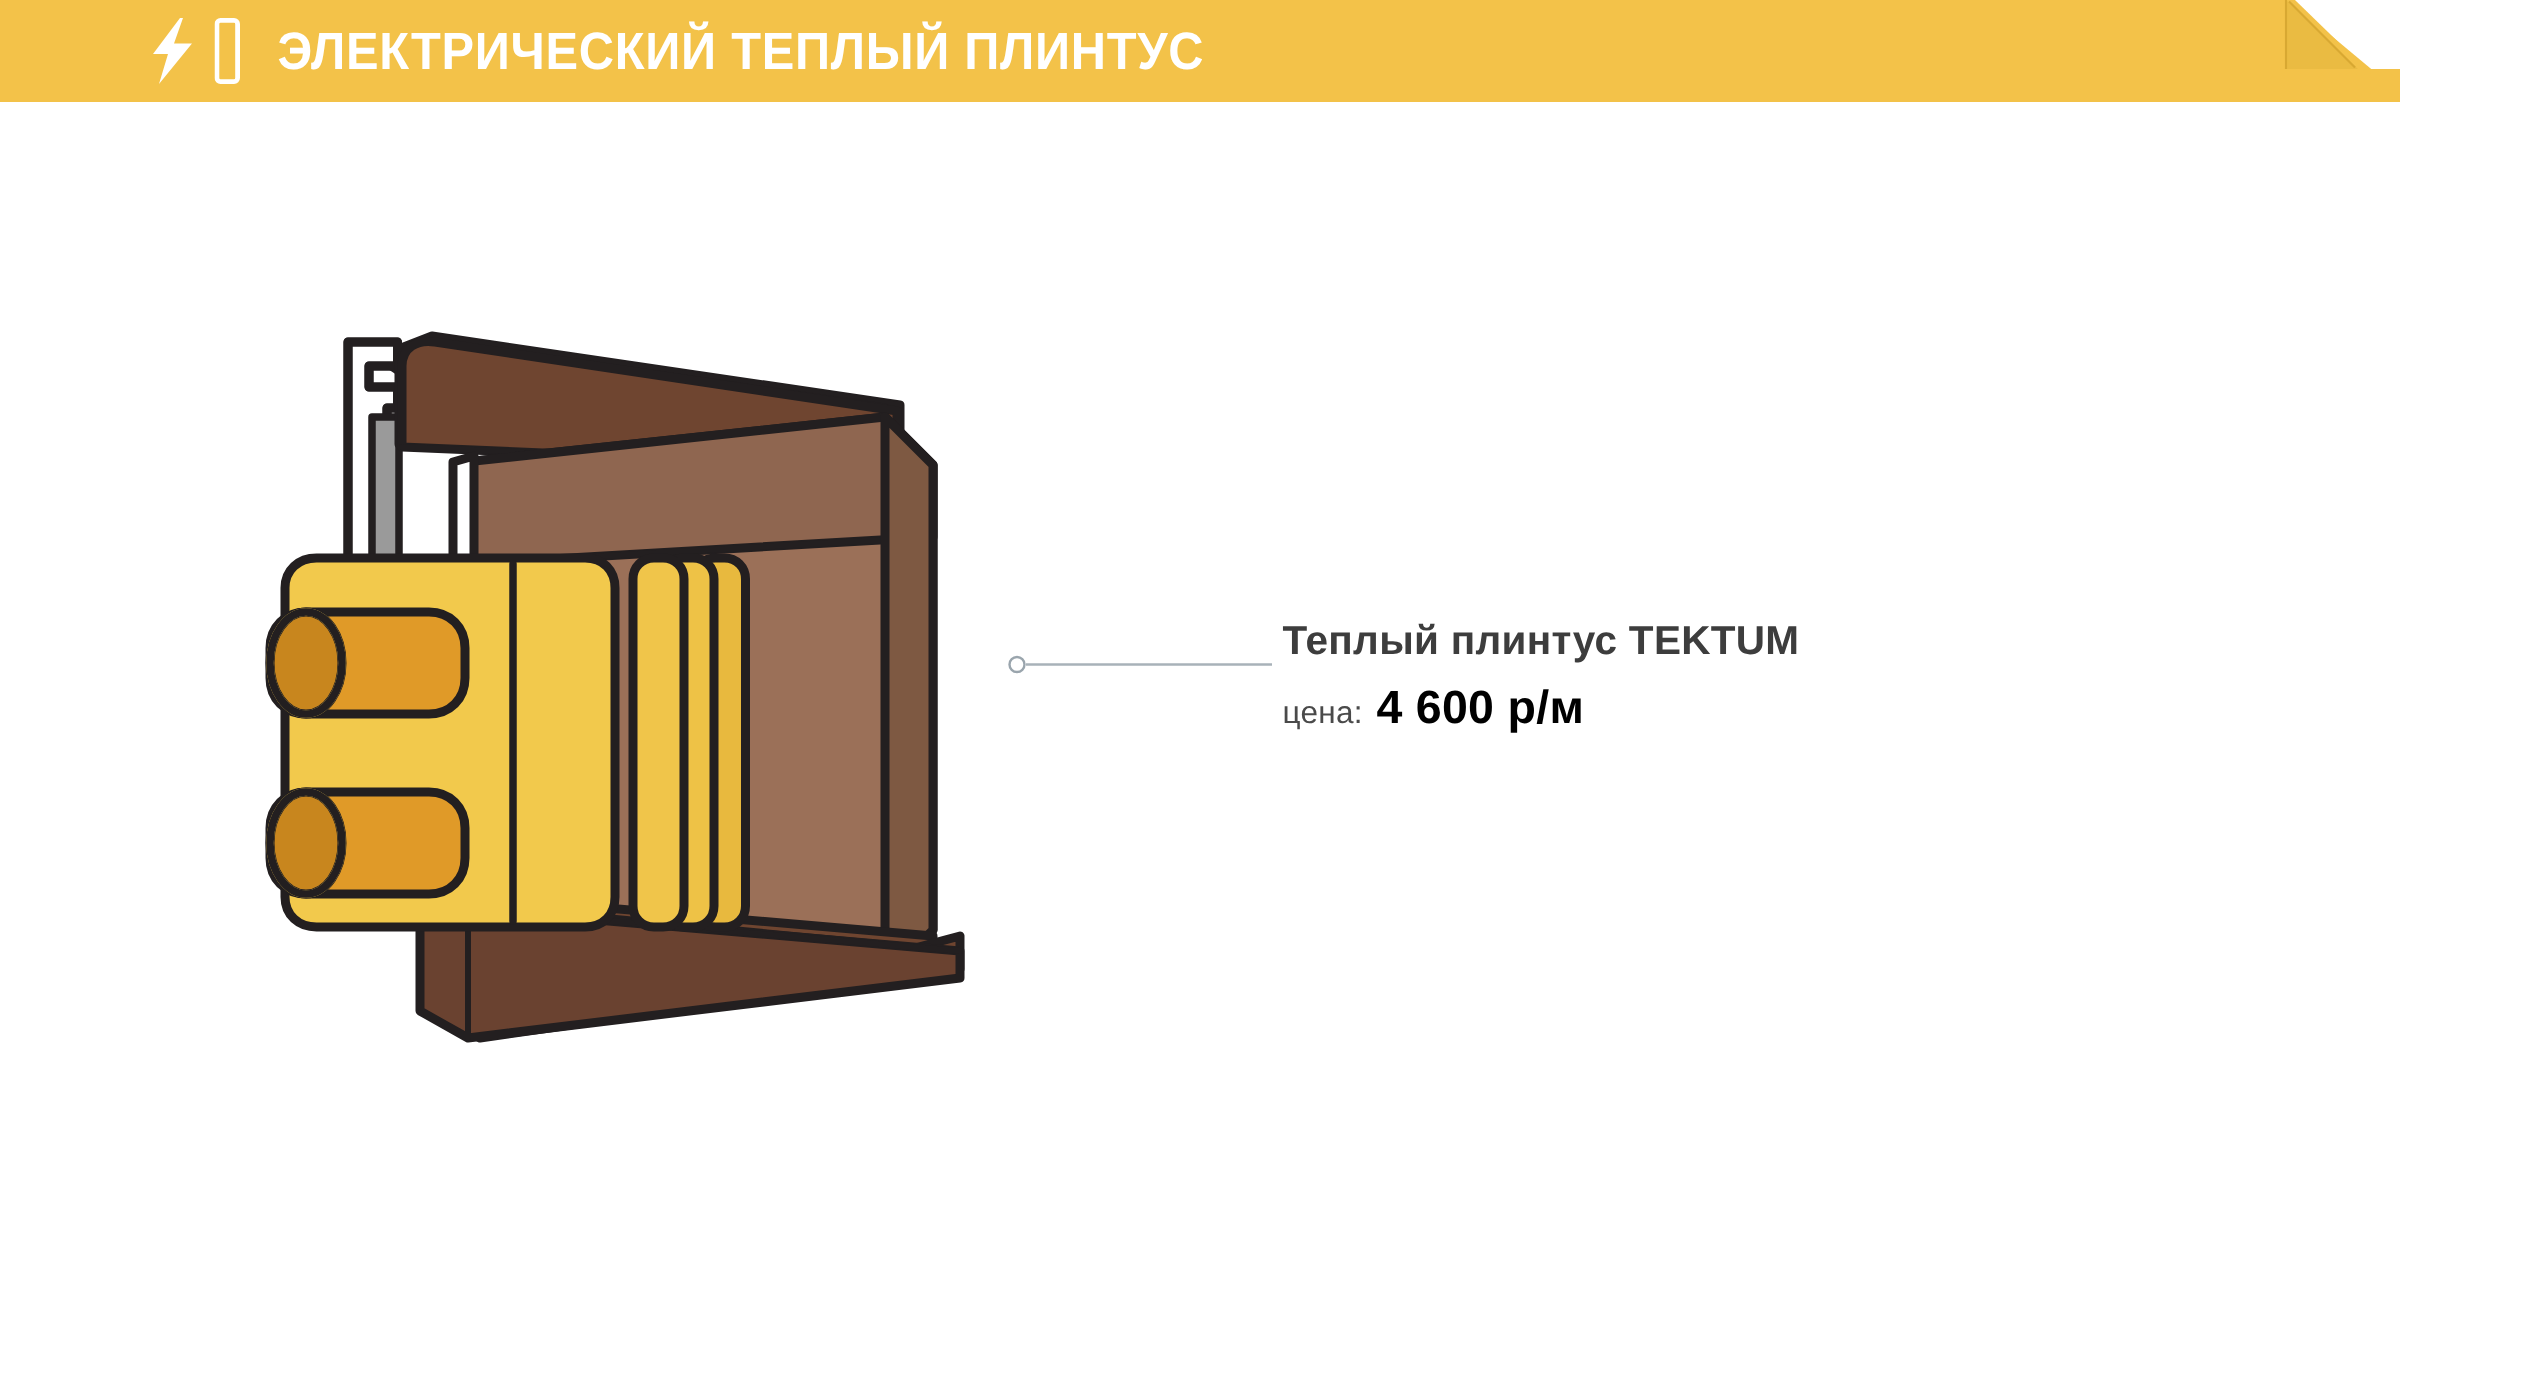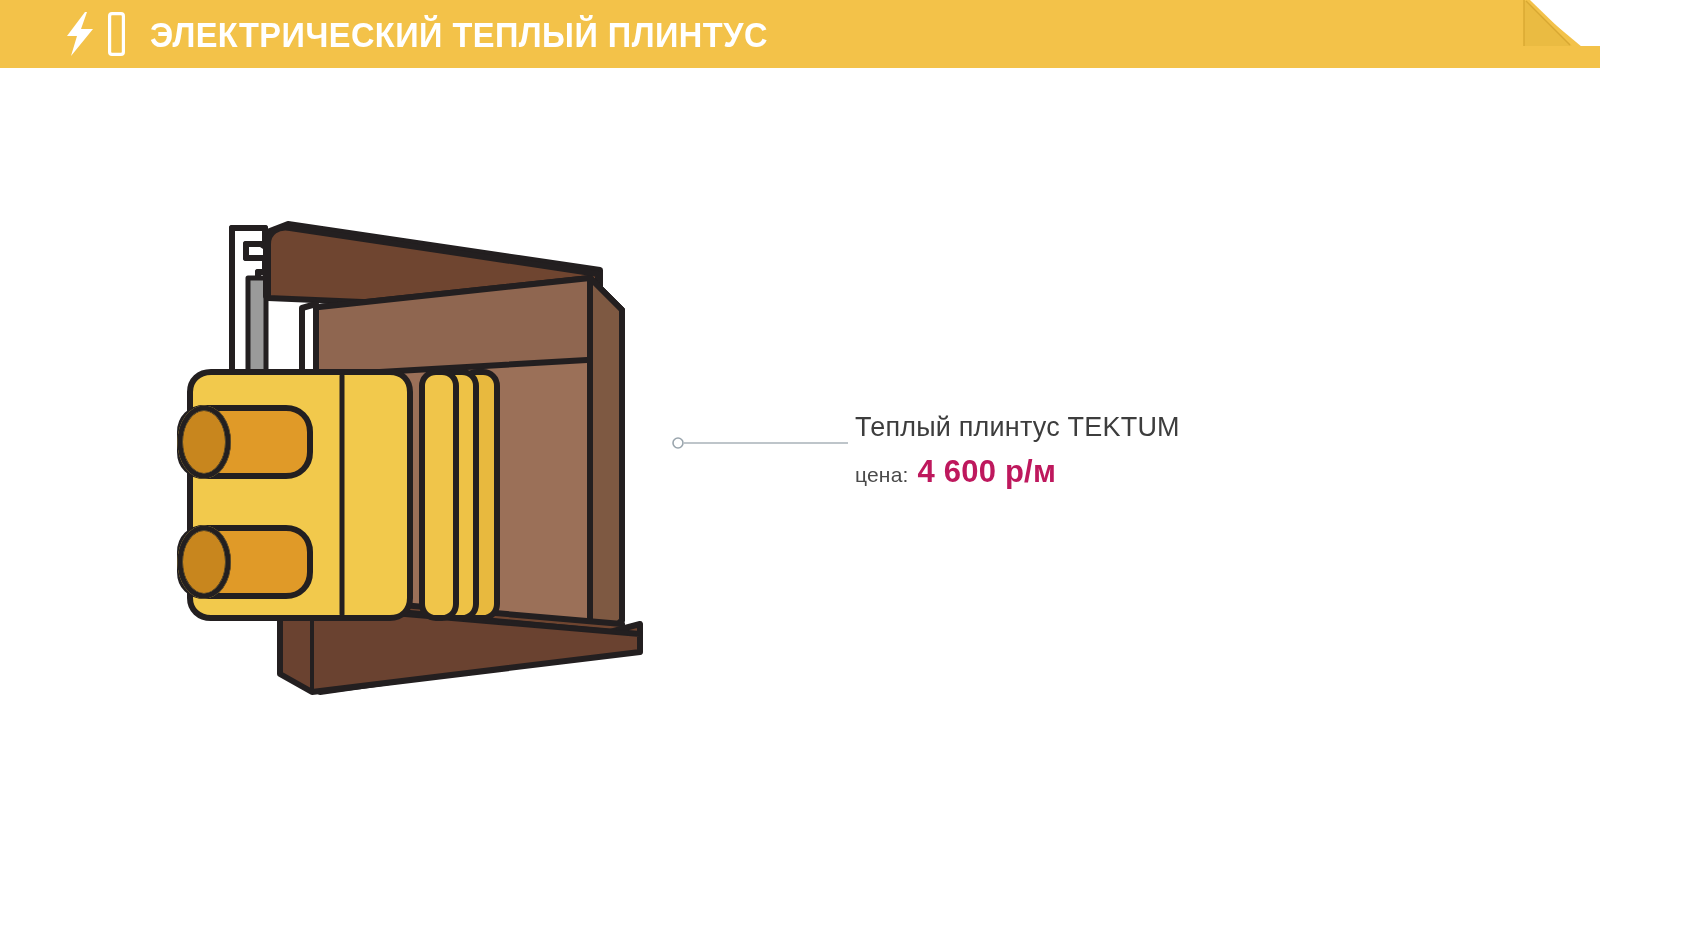--- a/index.html
+++ b/index.html
@@ -32,21 +32,21 @@
     height: 100%;
     display: block;
   }
   #banner-content {
     position: absolute;
     left: 0;
     top: 0;
     height: 68px;
     display: flex;
     align-items: center;
-    padding-left: 65px;
+    padding-left: 100px;
     gap: 13px;
   }
   #bolt-icon {
     display: block;
     width: 30px;
     height: 44px;
     flex: 0 0 auto;
   }
   #baseboard-icon {
     display: block;
@@ -93,42 +93,42 @@
     left: 855px;
     top: 411px;
     width: 520px;
   }
   .spec-line {
     white-space: nowrap;
     color: #3a3a3a;
   }
   #spec-name {
     font-size: 27px;
-    font-weight: 400;
+    font-weight: 700;
     color: #3d3d3d;
     line-height: 1.22;
     letter-spacing: 0.2px;
   }
   .spec-row {
     display: flex;
     align-items: baseline;
     margin-top: 9px;
     line-height: 1.2;
     text-align: center;
   }
   .spec-label {
     font-size: 21px;
     font-weight: 400;
     color: #4a4a4a;
     letter-spacing: 0.2px;
   }
   .spec-value {
     font-size: 31px;
     font-weight: 700;
-    color: #be185d;
+    color: #000000;
     margin-left: 9px;
     letter-spacing: 0.2px;
   }
 </style>
 </head>
 <body>
 
 <div id="header-banner">
   <svg id="banner-shape" viewBox="0 0 1600 68" preserveAspectRatio="none" xmlns="http://www.w3.org/2000/svg">
 

